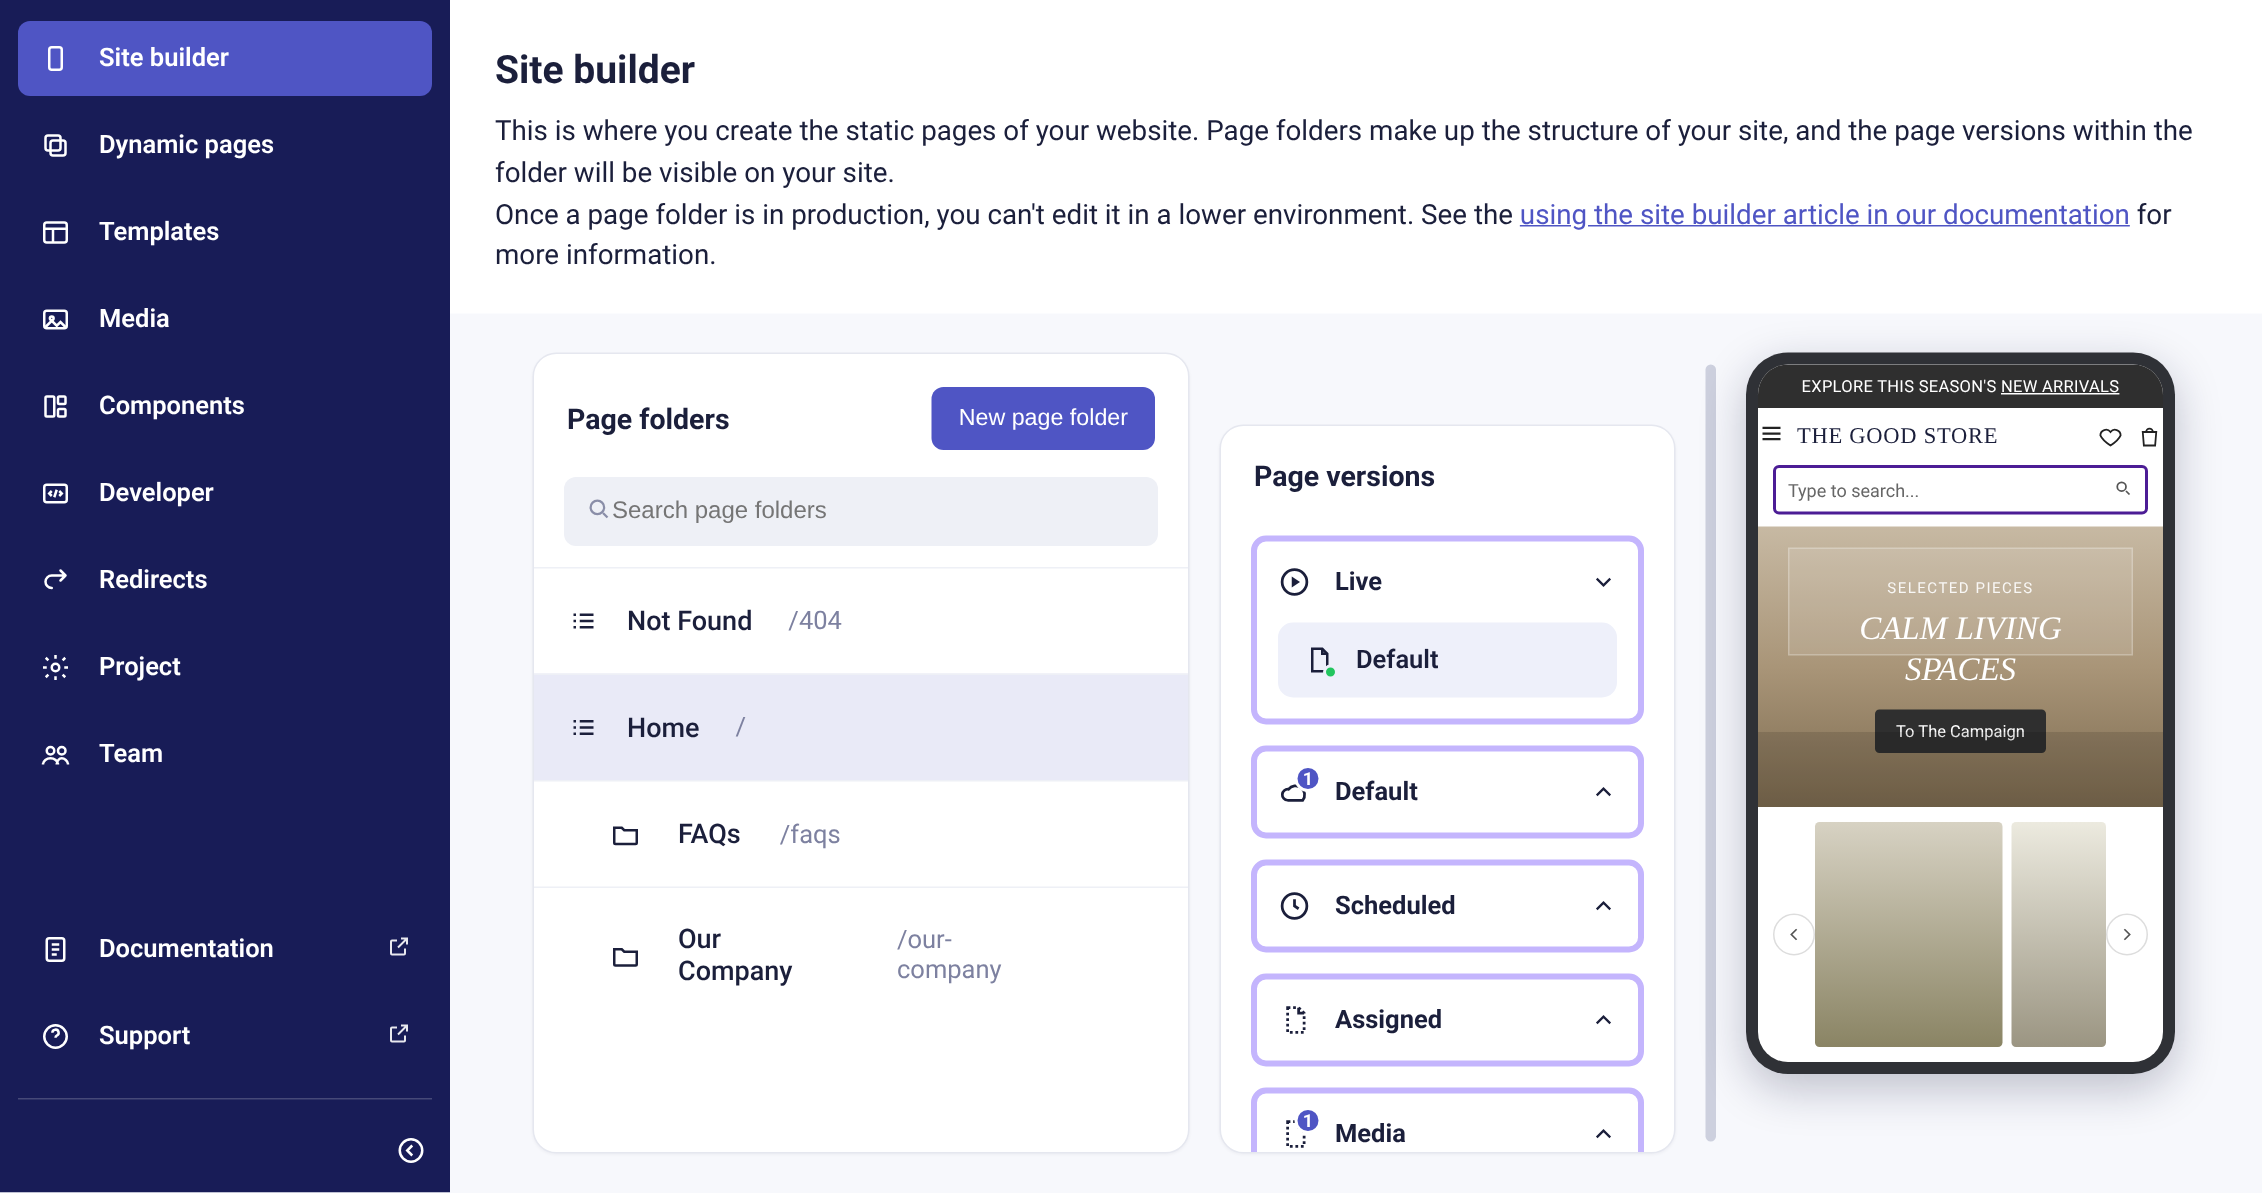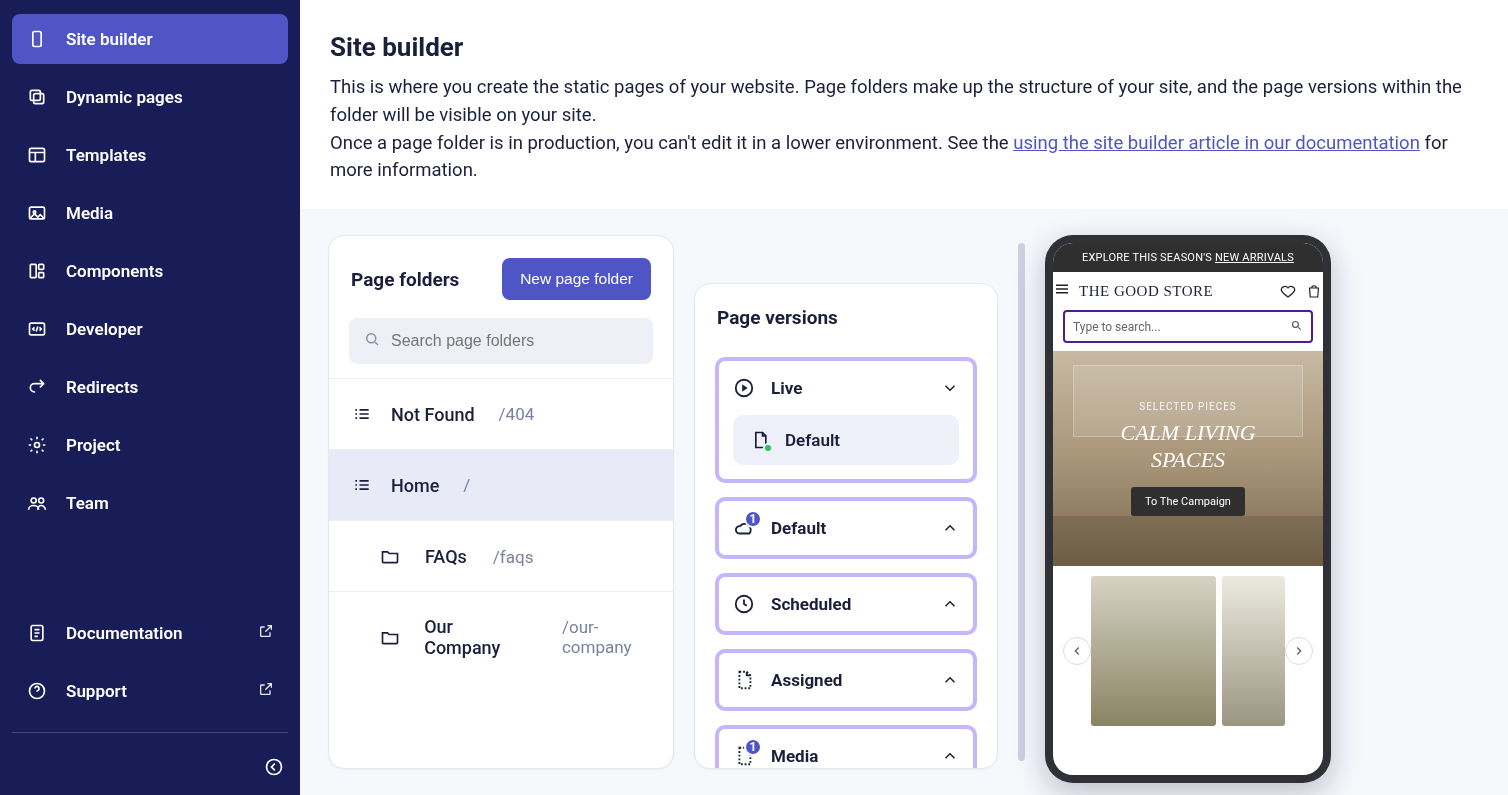--- a/index.html
+++ b/index.html
@@ -68,21 +68,21 @@
   }
 
   .panel {
     background: #fff;
     border-radius: 16px;
     border: 1px solid #e5e7ef;
     box-shadow: 0 1px 2px rgba(20,22,60,.04);
     display: flex; flex-direction: column;
     overflow: hidden;
   }
-  .panel.page-folders { width: 346px; }
+  .panel.page-folders { width: 438px; margin-left: 27px; }
   .panel.page-versions { width: 304px; margin-top: 48px; }
 
   .panel-head {
     display: flex; align-items: center; justify-content: space-between;
     padding: 22px 22px 18px;
   }
   .panel-title { font-size: 19px; font-weight: 700; }
   .btn-primary {
     background: #4f55c4;
     color: #fff;
@@ -90,21 +90,21 @@
     font-size: 15.5px;
     padding: 12px 18px;
     border-radius: 8px;
     border: none;
     cursor: pointer;
   }
 
   
   .search-wrap { padding: 0 20px 14px; }
   .search {
-    display: flex; align-items: center; gap: 10px;
+    display: flex; align-items: center; 
     background: #eef0f6;
     border-radius: 8px;
     padding: 12px 14px;
   }
   .search input {
     border: none; outline: none; background: transparent;
     font-size: 16px; color: #6b7090; width: 100%;
   }
   .folder-list { display: flex; flex-direction: column; }
   .folder-item {
@@ -156,21 +156,21 @@
 
   .scroll-indicator {
     width:7px; background:#cdd0de; border-radius:4px;
     align-self:stretch; margin:8px 0;
   }
 
   
   .phone-wrap { flex:1; display:flex; align-items:flex-start; }
   .phone {
     width: 286px;
-    height: 548px;
+    height: 481px;
     border-radius: 28px;
     background: #2f3136;
     padding: 8px;
     box-shadow: 0 10px 30px rgba(20,22,60,.25);
     margin-top: 0;
   }
   .phone-screen {
     width:100%; height:100%;
     border-radius:20px;
     background:#fff;

